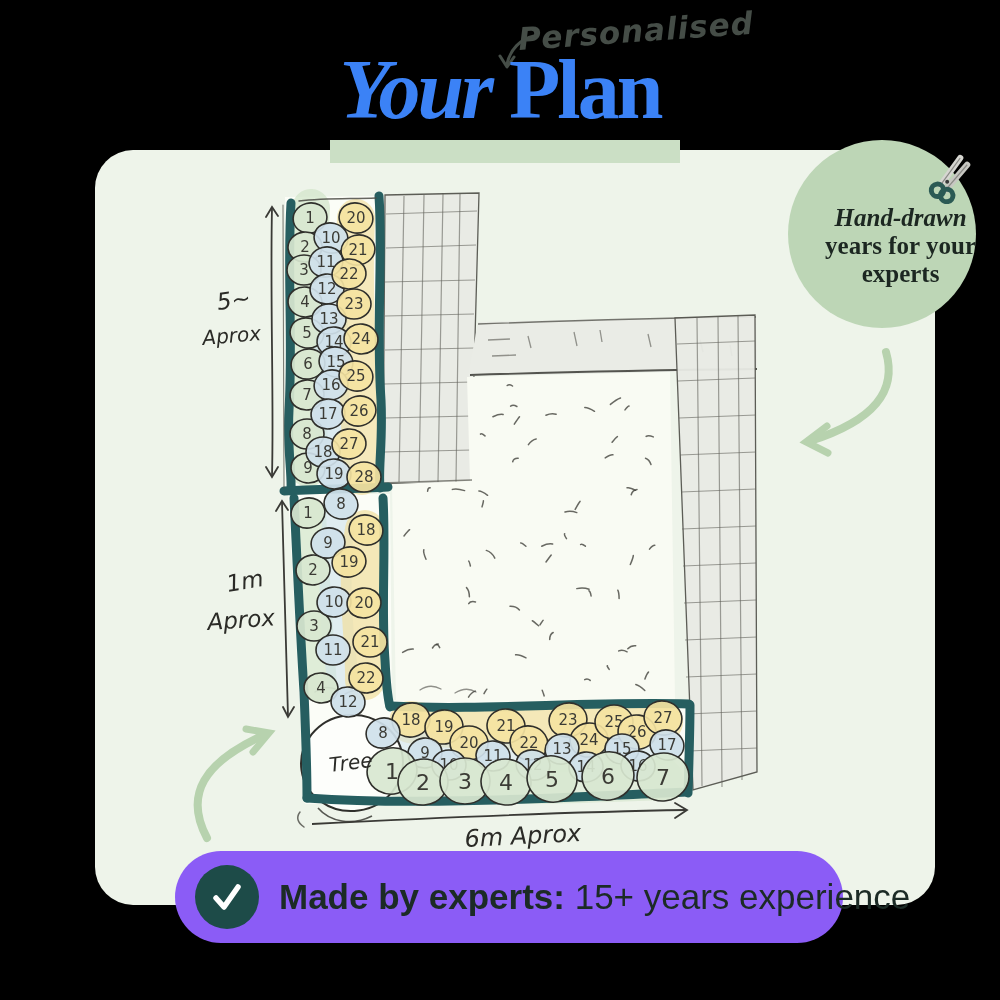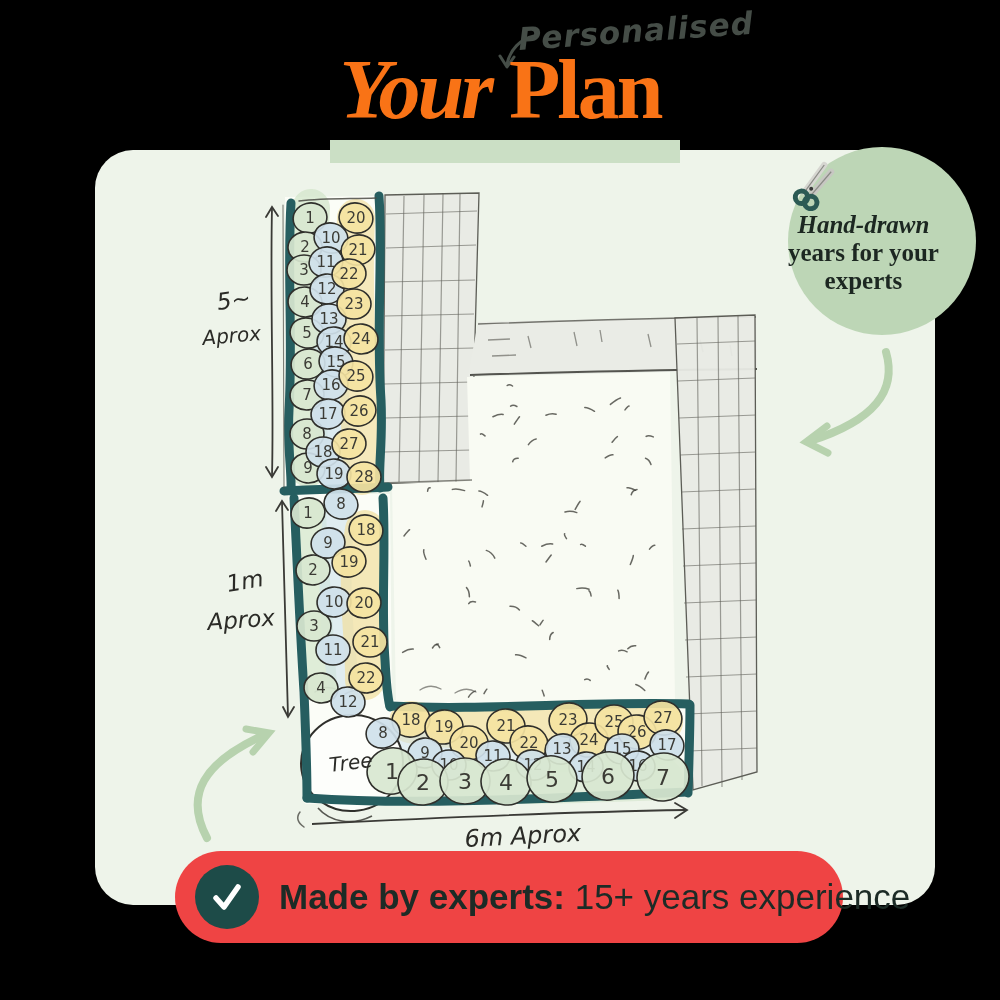--- a/index.html
+++ b/index.html
@@ -4,33 +4,33 @@
 <style>
   html,body{margin:0;padding:0;background:#000;}
   .stage{position:relative;width:1000px;height:1000px;background:#000;overflow:hidden;
          font-family:"Liberation Sans",sans-serif;}
   .card{position:absolute;left:95px;top:150px;width:840px;height:755px;background:#eef4ea;border-radius:38px;}
   .personalised{position:absolute;left:518px;top:12px;width:260px;color:#454d47;
     font-family:"DejaVu Sans",sans-serif;font-style:italic;font-weight:600;font-size:31px;
     transform:rotate(-4deg);letter-spacing:1px;}
   .annot-arrow{position:absolute;left:494px;top:28px;}
   .title{position:absolute;left:0;top:48px;width:1000px;margin:0;text-align:center;
-    font-family:"Liberation Serif",serif;font-size:84px;line-height:1;color:#f97316;letter-spacing:-3px;}
+    font-family:"Liberation Serif",serif;font-size:84px;line-height:1;color:#3b82f6;letter-spacing:-3px;}
   .title .t-italic{font-style:italic;font-weight:700;}
   .title .t-bold{font-weight:700;}
   .title-underline{position:absolute;left:330px;top:140px;width:350px;height:23px;background:#cbdfc5;}
   .plan-svg{position:absolute;left:0;top:0;}
-  .badge{position:absolute;left:788px;top:147px;width:188px;height:188px;border-radius:50%;
-    background:#bdd6b6;display:flex;flex-direction:column;align-items:flex-start;justify-content:flex-start;
+  .badge{position:absolute;left:788px;top:140px;width:188px;height:188px;border-radius:50%;
+    background:#bdd6b6;display:flex;flex-direction:column;align-items:flex-end;justify-content:flex-start;
     padding-top:14px;box-sizing:border-box;text-align:center;}
   .badge-text{font-family:"Liberation Serif",serif;font-weight:700;font-size:25px;line-height:1.12;color:#1c2721;}
   .badge-text .b1{font-style:italic;display:block;}
   .badge-text .b2,.badge-text .b3{display:block;}
   .banner{position:absolute;left:175px;top:851px;width:668px;height:92px;border-radius:46px;
-    background:#ef4444;display:flex;align-items:center;padding-left:20px;box-sizing:border-box;gap:20px;}
+    background:#8b5cf6;display:flex;align-items:center;padding-left:20px;box-sizing:border-box;gap:20px;}
   .check{width:64px;height:64px;border-radius:50%;background:#1d4b48;flex:0 0 auto;
     display:flex;align-items:center;justify-content:center;}
   .banner-text{font-size:35px;color:#1c2b26;white-space:pre;}
   .banner-text b{font-weight:700;}
   .hand{font-family:"DejaVu Sans",sans-serif;font-style:italic;fill:#2b2b27;}
 </style>
 </head>
 <body>
 
 <div class="stage">

